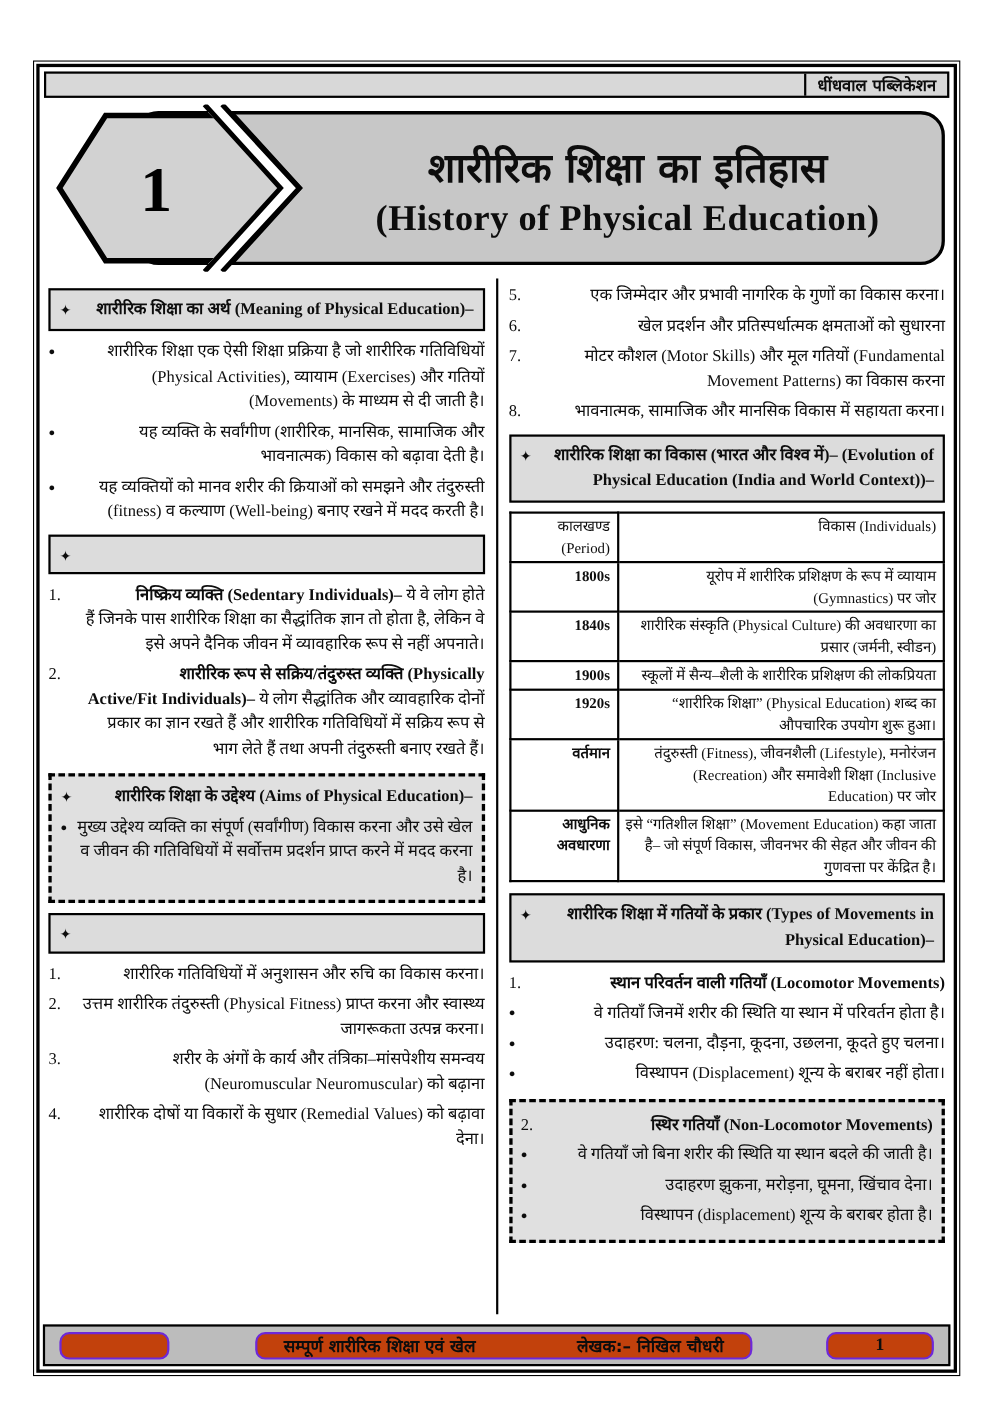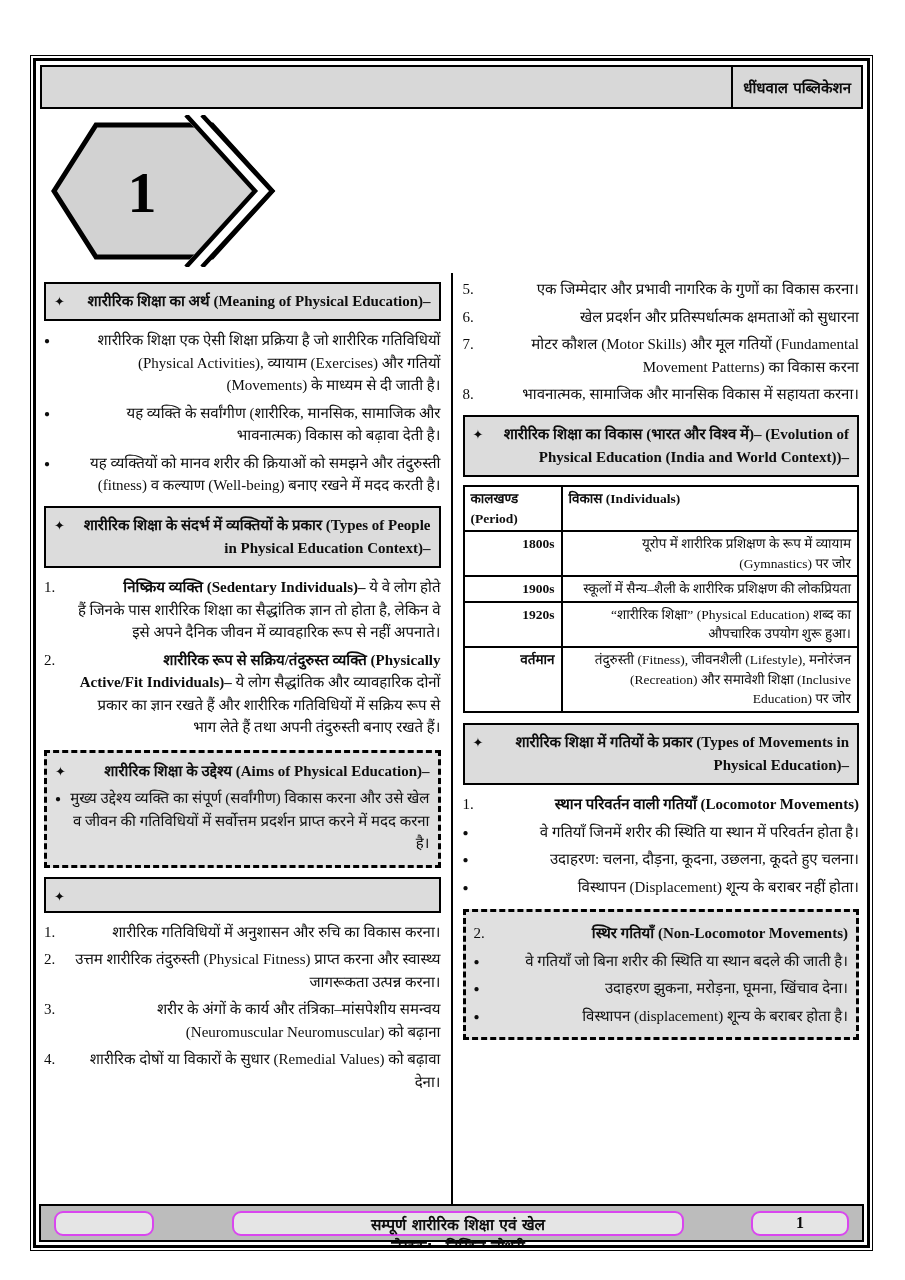--- a/index.html
+++ b/index.html
@@ -11,21 +11,21 @@
   .frame-outer{
     position:absolute;left:30px;top:55px;width:843px;height:1196px;
     border:1px solid #000;padding:2px;box-sizing:border-box;background:#fff;
   }
   .frame-inner{
     width:100%;height:100%;border:3px solid #000;box-sizing:border-box;
     position:relative;padding:4px;overflow:hidden;
   }
   
   .publisher-bar{
-    height:44px;border:2px solid #000;background:#d8d8d8;
+    height:24px;border:2px solid #000;background:#d8d8d8;
     display:flex;justify-content:flex-end;align-items:stretch;box-sizing:border-box;
   }
   .publisher-name{
     border-left:2px solid #000;display:flex;align-items:center;padding:0 10px;
     font-weight:bold;font-size:15px;font-family:"DejaVu Sans",sans-serif;
   }
   
   .banner-row{position:relative;height:146px;margin:8px 2px 0 2px;}
   .banner{
     position:absolute;left:80px;top:4px;right:2px;bottom:2px;background:#c7c7c7;
@@ -49,47 +49,51 @@
   .hmark{flex:none;font-size:13px;transform:translateY(2px);}
   .li-row{display:flex;gap:8px;margin:5px 0;line-height:1.5;font-size:15px;text-align:justify;}
   .li-num{flex:none;min-width:21px;}
   .li-glyph{flex:none;font-size:10px;padding-top:4px;}
   .li-text{flex:1;text-align:right;}
   .bold{font-weight:bold;margin-left:44px;}
   .dashed-box{border:3px dashed #000;background:#e0e0e0;padding:5px 8px;margin:11px 0 9px;}
   
   table.timeline{width:100%;border-collapse:collapse;margin:6px 0 10px;font-size:13.5px;line-height:1.45;}
   .timeline th,.timeline td{border:2px solid #000;padding:2px 6px;vertical-align:top;text-align:right;}
-  .timeline th{font-weight:bold;text-align:left;}
+  .timeline th{font-weight:normal;text-align:right;}
   .timeline td.period{font-weight:bold;width:84px;}
   
   .footer-bar{
     position:absolute;left:3px;right:3px;bottom:3px;height:38px;background:#bcbcbc;
     border:2px solid #000;box-sizing:border-box;display:flex;align-items:center;padding:0 13px;
   }
-  .wbox{background:#e5e5e5;border:2px solid #d946ef;border-radius:9px;height:25px;box-sizing:border-box;flex-direction:column;}
+  .wbox{background:#c2410c;border:2px solid #6d28d9;border-radius:9px;height:25px;box-sizing:border-box;}
   .wbox.empty{width:100px;flex:none;}
   .wbox.center{
     flex:none;width:452px;margin-left:78px;display:flex;align-items:center;
     justify-content:space-between;padding:0 24px;font-weight:bold;font-size:15.5px;
     font-family:"DejaVu Sans",sans-serif;white-space:nowrap;
   }
   .wbox.page{width:98px;margin-left:auto;display:flex;align-items:center;justify-content:center;font-weight:bold;font-size:16px;}
 </style>
 </head>
 <body>
 
 <div class="frame-outer">
   <div class="frame-inner">
 
     <div class="publisher-bar">
       <span class="publisher-name">धींधवाल पब्लिकेशन</span>
     </div>
 
     <div class="banner-row">
+      <div class="banner">
+        <div class="banner-title-hi">शारीरिक शिक्षा का इतिहास</div>
+        <div class="banner-title-en">(History of Physical Education)</div>
+      </div>
       <svg class="hexagon" viewBox="0 0 238 152">
         <polygon points="10,76 52,10 168,10 228,76 168,142 52,142" fill="#d2d2d2" stroke="#000" stroke-width="5"></polygon>
         <polyline points="150,2 220,76 150,150" fill="none" stroke="#ffffff" stroke-width="14"></polyline>
         <polyline points="142,0 211,76 142,152" fill="none" stroke="#000" stroke-width="4.5"></polyline>
         <polyline points="158,0 228,76 158,152" fill="none" stroke="#000" stroke-width="4.5"></polyline>
         <text x="98" y="97" text-anchor="middle" font-family="Liberation Serif, serif" font-size="58" font-weight="bold" fill="#000">1</text>
       </svg>
     </div>
 
     <div class="content">
@@ -105,21 +109,20 @@
           <div class="li-row">
             <span class="li-glyph">●</span>
             <span class="li-text">यह व्यक्ति के सर्वांगीण (शारीरिक, मानसिक, सामाजिक और भावनात्मक) विकास को बढ़ावा देती है।</span>
           </div>
           <div class="li-row">
             <span class="li-glyph">●</span>
             <span class="li-text">यह व्यक्तियों को मानव शरीर की क्रियाओं को समझने और तंदुरुस्ती (fitness) व कल्याण (Well-being) बनाए रखने में मदद करती है।</span>
           </div>
           <div class="heading-box">
             <span class="hmark">✦</span>
-            <span class="li-text">शारीरिक शिक्षा के संदर्भ में व्यक्तियों के प्रकार (Types of People in Physical Education Context)–</span>
           </div>
           <div class="li-row">
             <span class="li-num">1.</span>
             <span class="li-text"><span class="bold">निष्क्रिय व्यक्ति (Sedentary Individuals)–</span> <span>ये वे लोग होते हैं जिनके पास शारीरिक शिक्षा का सैद्धांतिक ज्ञान तो होता है, लेकिन वे इसे अपने दैनिक जीवन में व्यावहारिक रूप से नहीं अपनाते।</span></span>
           </div>
           <div class="li-row">
             <span class="li-num">2.</span>
             <span class="li-text"><span class="bold">शारीरिक रूप से सक्रिय/तंदुरुस्त व्यक्ति (Physically Active/Fit Individuals)–</span> <span>ये लोग सैद्धांतिक और व्यावहारिक दोनों प्रकार का ज्ञान रखते हैं और शारीरिक गतिविधियों में सक्रिय रूप से भाग लेते हैं तथा अपनी तंदुरुस्ती बनाए रखते हैं।</span></span>
           </div>
           <div class="dashed-box">
@@ -180,30 +183,38 @@
                 <th>कालखण्ड (Period)</th>
                 <th>विकास (Individuals)</th>
               </tr>
             </thead>
             <tbody>
               <tr>
                 <td class="period">1800s</td>
                 <td>यूरोप में शारीरिक प्रशिक्षण के रूप में व्यायाम (Gymnastics) पर जोर</td>
               </tr>
               <tr>
+                <td class="period">1840s</td>
+                <td>शारीरिक संस्कृति (Physical Culture) की अवधारणा का प्रसार (जर्मनी, स्वीडन)</td>
+              </tr>
+              <tr>
                 <td class="period">1900s</td>
                 <td>स्कूलों में सैन्य–शैली के शारीरिक प्रशिक्षण की लोकप्रियता</td>
               </tr>
               <tr>
                 <td class="period">1920s</td>
                 <td>“शारीरिक शिक्षा” (Physical Education) शब्द का औपचारिक उपयोग शुरू हुआ।</td>
               </tr>
               <tr>
                 <td class="period">वर्तमान</td>
                 <td>तंदुरुस्ती (Fitness), जीवनशैली (Lifestyle), मनोरंजन (Recreation) और समावेशी शिक्षा (Inclusive Education) पर जोर</td>
+              </tr>
+              <tr>
+                <td class="period">आधुनिक अवधारणा</td>
+                <td>इसे “गतिशील शिक्षा” (Movement Education) कहा जाता है– जो संपूर्ण विकास, जीवनभर की सेहत और जीवन की गुणवत्ता पर केंद्रित है।</td>
               </tr>
             </tbody>
           </table>
           <div class="heading-box">
             <span class="hmark">✦</span>
             <span class="li-text">शारीरिक शिक्षा में गतियों के प्रकार (Types of Movements in Physical Education)–</span>
           </div>
           <div class="li-row">
             <span class="li-num">1.</span>
             <span class="li-text"><span class="bold">स्थान परिवर्तन वाली गतियाँ (Locomotor Movements)</span></span>

